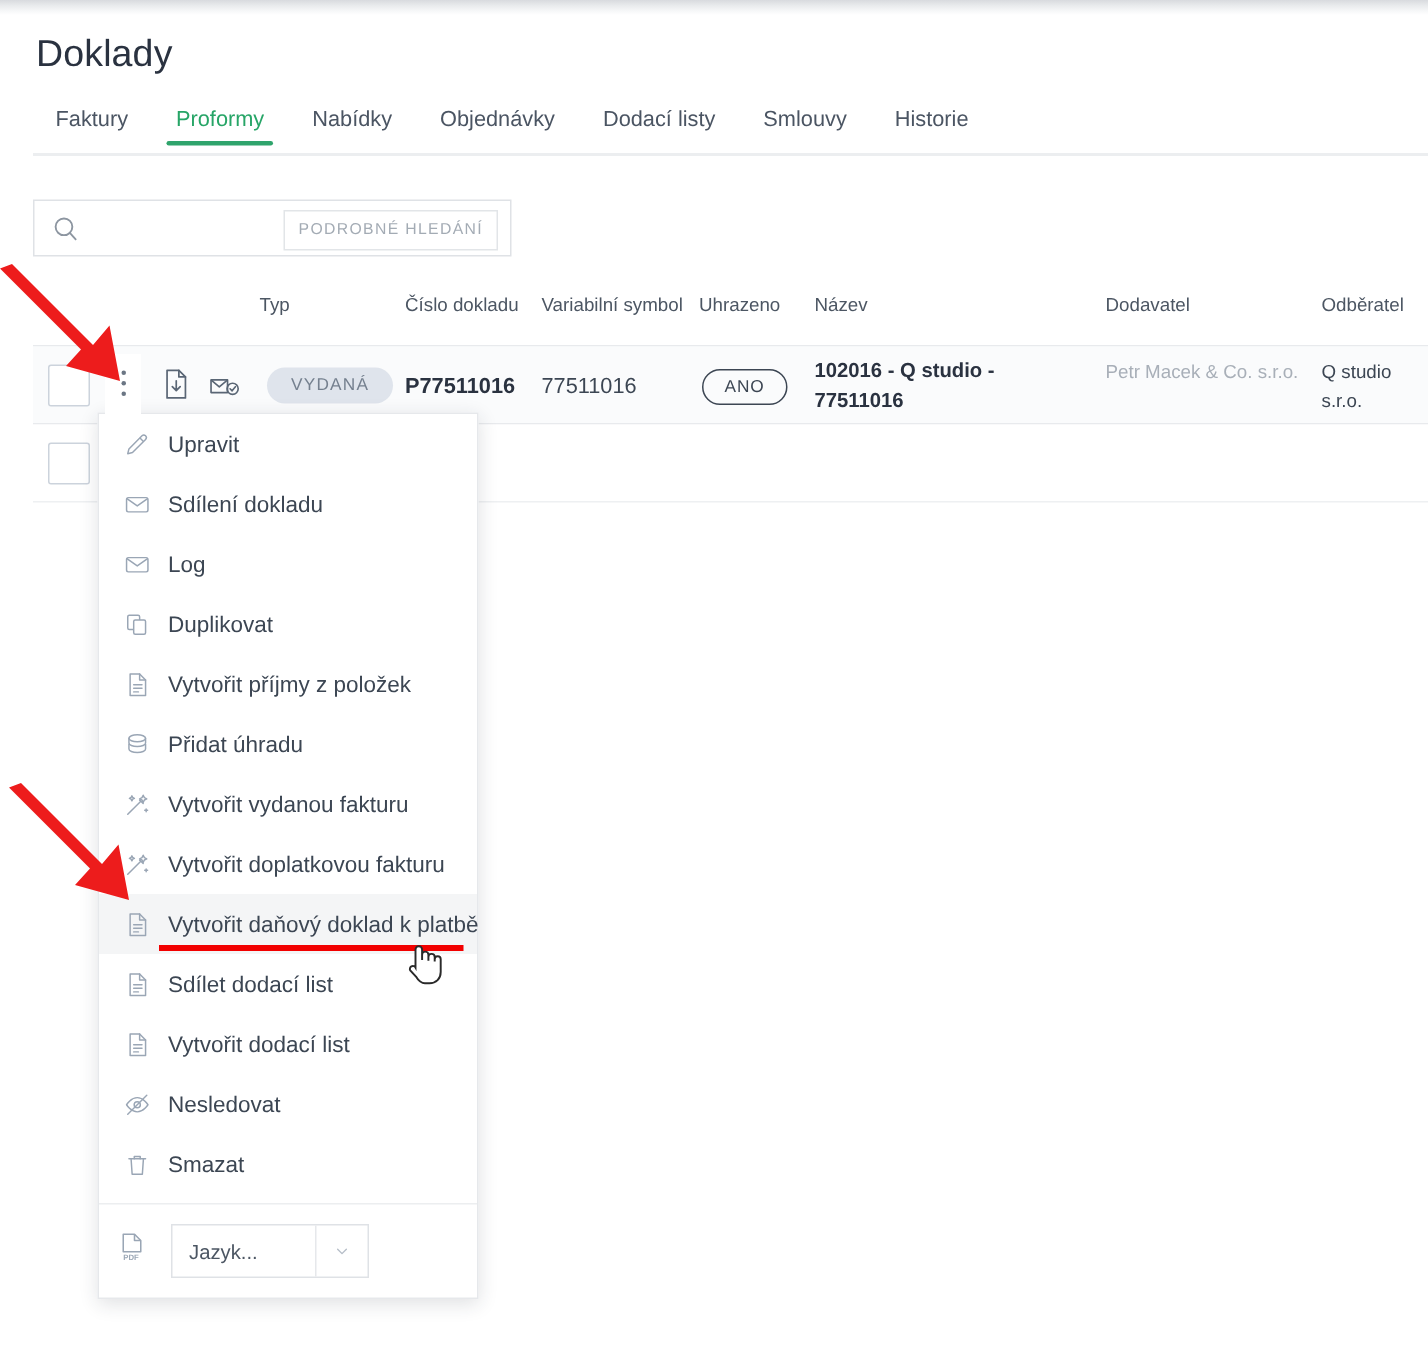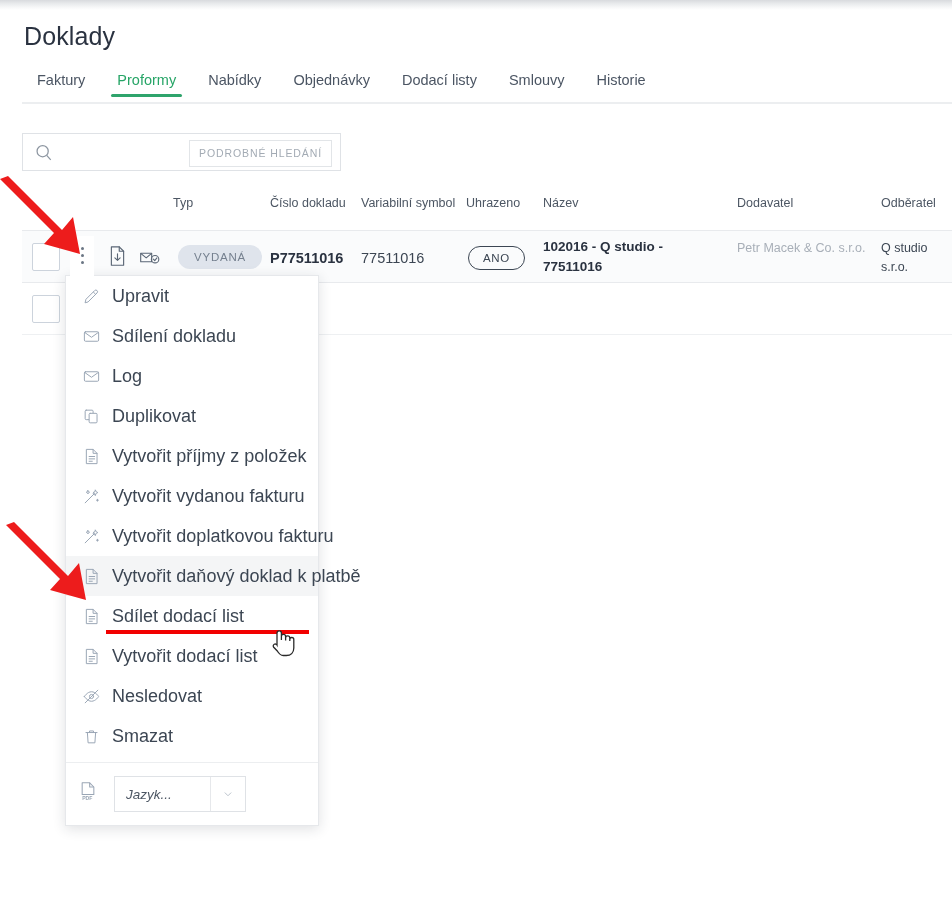--- a/index.html
+++ b/index.html
@@ -137,29 +137,29 @@
   }
   .menu-item {
     position: relative; height: 40px; display: flex; align-items: center;
     padding-left: 12px; cursor: pointer;
   }
   .menu-item.hovered { background: #f4f5f6; }
   .mi-icon {
     width: 26px; height: 22px; margin-right: 8px; flex: 0 0 26px;
     display: flex; align-items: center; justify-content: center;
   }
-  .mi-label { font-size: 18px; color: #3c4653; white-space: nowrap; }
+  .mi-label { font-size: 15px; color: #3c4653; white-space: nowrap; }
   .menu-sep { height: 1px; background: #eceef0; margin: 6px 0 0 0; }
   .menu-footer {
     height: 62px; display: flex; align-items: center; padding-left: 12px;
   }
   .pdf-icon { width: 26px; margin-right: 10px; flex: 0 0 26px; }
   .lang-select {
     width: 132px; height: 36px; border: 1px solid #dfe2e6; background: #fff;
-    display: flex; align-items: center; box-sizing: border-box; font-style: italic;
+    display: flex; align-items: center; box-sizing: border-box;
   }
   .lang-text {
     flex: 1; font-size: 13.5px; color: #4c5663; padding-left: 11px;
   }
   .lang-caret {
     width: 34px; height: 100%; border-left: 1px solid #e6e8eb;
     display: flex; align-items: center; justify-content: center;
   }
   
   .annot { position: absolute; z-index: 60; pointer-events: none; }
@@ -288,20 +288,30 @@
             <path d="M6 3 h8 l5 5 v13 H6 Z"></path>
             <path d="M14 3 v5 h5"></path>
             <path d="M9 12 h7 M9 15 h7 M9 18 h4"></path>
           </svg>
         </span>
         <span class="mi-label">Vytvořit příjmy z položek</span>
       </div>
       <div class="menu-item">
         <span class="mi-icon">
           <svg viewBox="0 0 24 24" width="19" height="19" fill="none" stroke="#9aa6b5" stroke-width="1.25" stroke-linecap="round" stroke-linejoin="round">
+            <ellipse cx="12" cy="6.5" rx="7" ry="3"></ellipse>
+            <path d="M5 6.5 v4 c0 1.7 3.1 3 7 3 s7-1.3 7-3 v-4"></path>
+            <path d="M5 11.5 v4 c0 1.7 3.1 3 7 3 s7-1.3 7-3 v-4"></path>
+          </svg>
+        </span>
+        <span class="mi-label">Přidat úhradu</span>
+      </div>
+      <div class="menu-item">
+        <span class="mi-icon">
+          <svg viewBox="0 0 24 24" width="19" height="19" fill="none" stroke="#9aa6b5" stroke-width="1.25" stroke-linecap="round" stroke-linejoin="round">
             <path d="M4 20 L15 9"></path>
             <path d="M14 8 L17 11"></path>
             <path d="M17 4 l1 2 2 1 -2 1 -1 2 -1-2 -2-1 2-1 Z"></path>
             <path d="M7.5 4.5 l.7 1.4 1.4.7 -1.4.7 -.7 1.4 -.7-1.4 -1.4-.7 1.4-.7 Z"></path>
             <path d="M19.5 15.5 v2.4 M18.3 16.7 h2.4"></path>
           </svg>
         </span>
         <span class="mi-label">Vytvořit vydanou fakturu</span>
       </div>
       <div class="menu-item">

